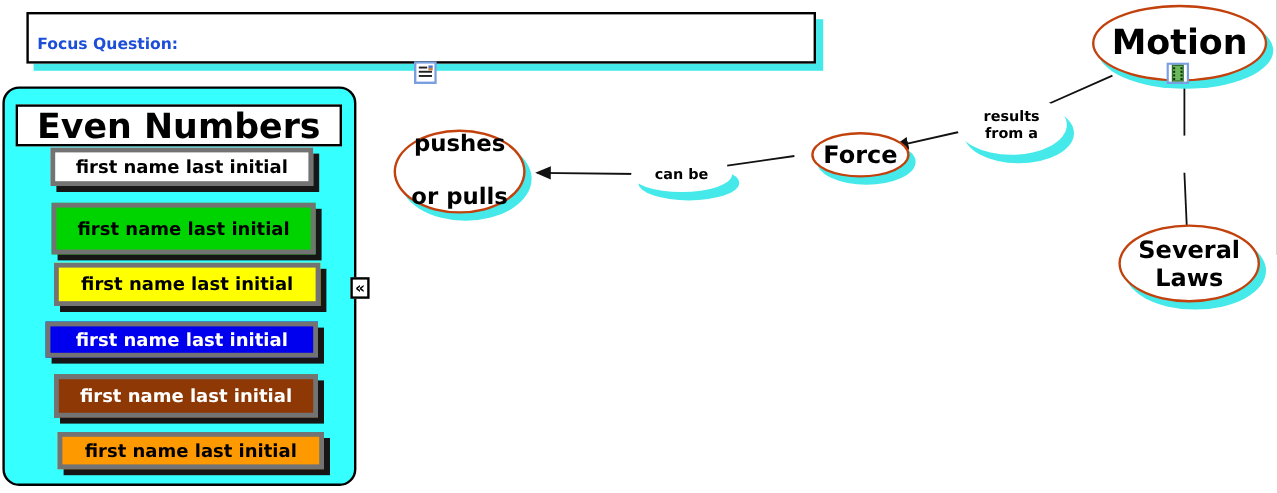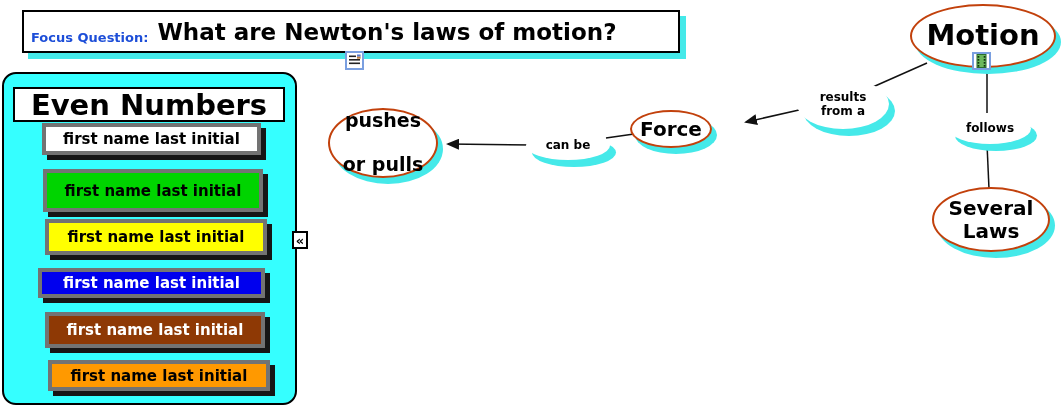--- a/index.html
+++ b/index.html
@@ -47,21 +47,21 @@
   
   #links-svg{position:absolute;left:0;top:0;z-index:1;}
   #links-svg line{stroke:#111;stroke-width:1.5;}
   .node{
     position:absolute;background:#fff;border:2px solid #c2410c;border-radius:50%;
     box-shadow:5px 6px 0 var(--cy);display:flex;flex-direction:column;align-items:center;
     justify-content:center;box-sizing:border-box;font-weight:bold;color:#000;text-align:center;
     line-height:1.15;z-index:2;
   }
   .node-motion{left:910px;top:4px;width:146px;height:64px;font-size:29px;}
-  .node-force{left:630px;top:110px;width:82px;height:38px;font-size:20px;}
+  .node-force{left:676px;top:110px;width:82px;height:38px;font-size:20px;}
   .node-pushes{left:328px;top:108px;width:110px;height:70px;font-size:19px;justify-content:space-between;}
   .node-several{left:932px;top:187px;width:118px;height:65px;font-size:20px;}
   .link-label{
     position:absolute;background:#fff;border-radius:50%;
     box-shadow:6px 7px 0 var(--cy);display:flex;flex-direction:column;align-items:center;
     justify-content:center;font-weight:bold;color:#000;text-align:center;font-size:12px;
     line-height:1.2;z-index:2;white-space:nowrap;
   }
   .ll-results{left:797px;top:79px;width:92px;height:50px;}
   .ll-canbe{left:526px;top:131px;width:84px;height:29px;}
@@ -82,21 +82,20 @@
     <line x1="927" y1="63" x2="866" y2="90"></line>
     <line x1="799" y1="110" x2="746" y2="122" marker-end="url(#arw)"></line>
     <line x1="606" y1="138" x2="662" y2="130"></line>
     <line x1="532" y1="145" x2="448" y2="144" marker-end="url(#arw)"></line>
     <line x1="987" y1="68" x2="987" y2="113"></line>
     <line x1="987" y1="144" x2="989" y2="189"></line>
   </svg>
 
   <div class="focus">
     <span class="prefix">Focus Question:</span>
-    <span class="question">What are Newton's laws of motion?</span>
   </div>
   <div class="note-icon">
     <svg width="19" height="19" viewBox="0 0 19 19">
       <rect x="1" y="1" width="17" height="17" fill="#ffffff" stroke="#7a9fe0" stroke-width="2"></rect>
       <rect x="4" y="4.5" width="7" height="1.6" fill="#222"></rect>
       <rect x="4" y="8" width="11" height="1.6" fill="#222"></rect>
       <rect x="4" y="11.5" width="11" height="1.6" fill="#222"></rect>
       <rect x="12" y="3.5" width="3.6" height="2.2" fill="#5577cc"></rect>
       <rect x="12" y="5.7" width="3.6" height="2.0" fill="#c08040"></rect>
     </svg>
@@ -155,17 +154,14 @@
     <span>Laws</span>
   </div>
 
   <div class="link-label ll-results">
     <span>results</span>
     <span>from a</span>
   </div>
   <div class="link-label ll-canbe">
     <span>can be</span>
   </div>
-  <div class="link-label ll-follows">
-    <span>follows</span>
-  </div>
 
 </div>
 
 </body></html>

